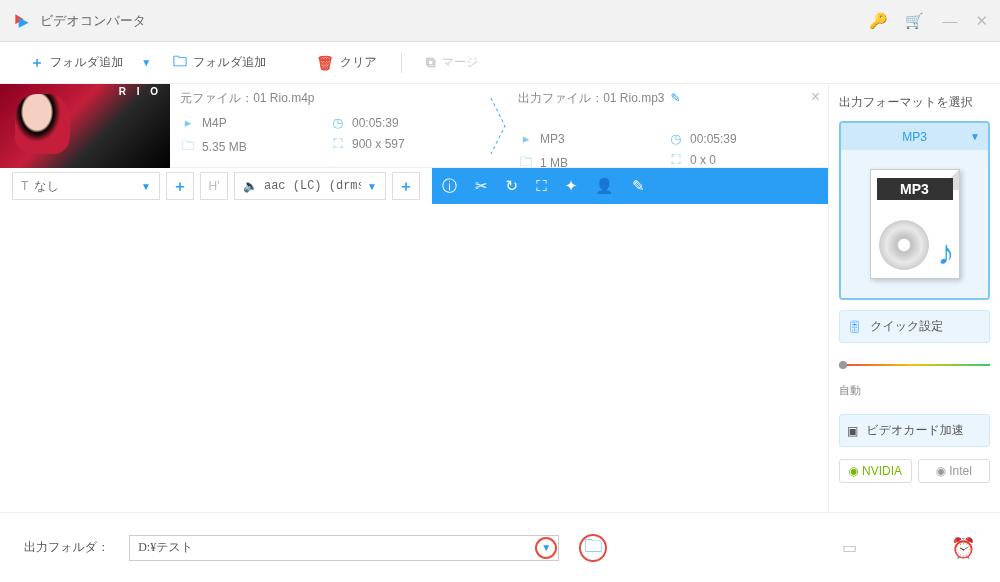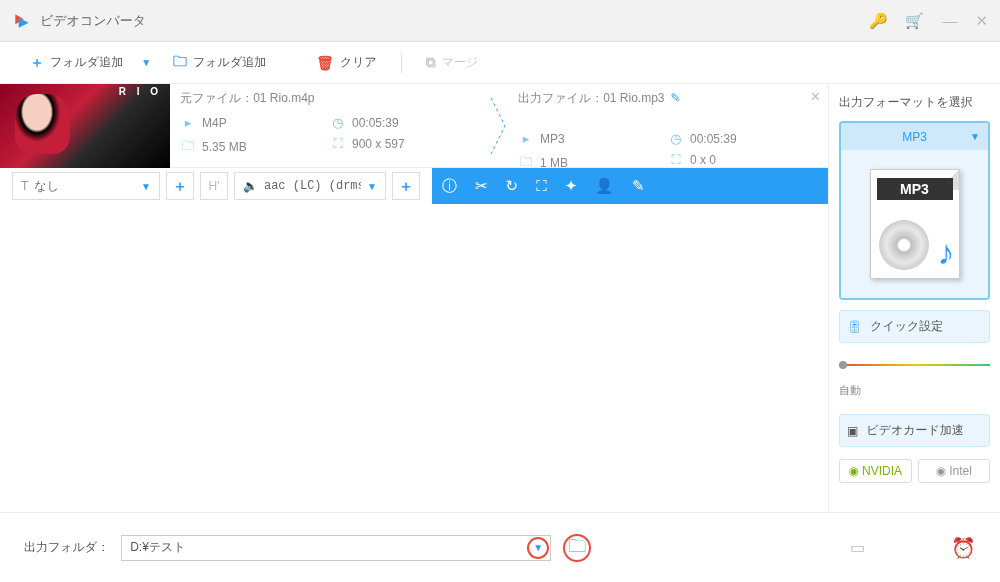--- a/index.html
+++ b/index.html
@@ -59,24 +59,24 @@
 .quick-label::before{content:"→";color:#2a9df4;font-weight:bold}
 .slider{position:relative;height:8px;margin-top:8px}
 .slider-track{position:absolute;left:0;right:0;top:3px;height:2px;background:linear-gradient(90deg,#e74c3c 0%,#f1c40f 50%,#2ecc71 100%)}
 .slider-thumb{position:absolute;left:0;top:0;width:8px;height:8px;background:#999;border-radius:50%}
 .slider-label{color:#888;font-size:11px;margin-top:4px}
 .gpu-btn{border:1px solid #cde9fb;background:#eaf5fd;padding:7px;display:flex;align-items:center;gap:8px;color:#555;cursor:pointer;border-radius:3px;margin-top:6px}
 .gpu-row{display:flex;gap:6px;margin-top:2px}
 .gpu-chip{flex:1;border:1px solid #ddd;padding:4px 2px;display:flex;align-items:center;justify-content:center;gap:3px;border-radius:3px;font-size:10px}
 .nv{color:#76b900}
 .intel{color:#999}
-.footer{height:70px;display:flex;align-items:center;padding:0 24px;gap:12px;border-top:1px solid #eee}
+.footer{height:70px;display:flex;align-items:center;padding:0 24px;gap:20px;border-top:1px solid #eee}
 .out-label{color:#555}
 .out-input{flex:0 0 430px;position:relative}
-.out-input input{width:100%;height:26px;border:1px solid #ccc;padding:0 28px 0 8px;font-family:Liberation Sans, sans-serif;color:#555}
+.out-input input{width:100%;height:26px;border:1px solid #ccc;padding:0 28px 0 8px;font-family:Liberation Serif, serif;color:#555}
 .out-dd{position:absolute;right:2px;top:2px;width:22px;height:22px;border:2px solid #e74c3c;border-radius:50%;display:flex;align-items:center;justify-content:center;color:#2a9df4;font-size:10px;cursor:pointer}
 .folder-ico{color:#2a9df4;font-size:18px;cursor:pointer;border:2px solid #e74c3c;border-radius:50%;width:28px;height:28px;display:flex;align-items:center;justify-content:center}
 .spacer{flex:1}
 .mini-ico{color:#bbb;font-size:16px;cursor:pointer;margin-right:60px}
 .convert-wrap{position:relative}
 .convert-btn{width:170px;height:48px;background:#2a9df4;color:#fff;font-size:22px;font-weight:bold;border:none;cursor:pointer;letter-spacing:4px}
 .convert-border{position:absolute;inset:-3px;border:3px solid #e74c3c;pointer-events:none}
 .alarm-ico{color:#2a9df4;font-size:20px;cursor:pointer;margin-left:14px}
 </style>
 </head>

